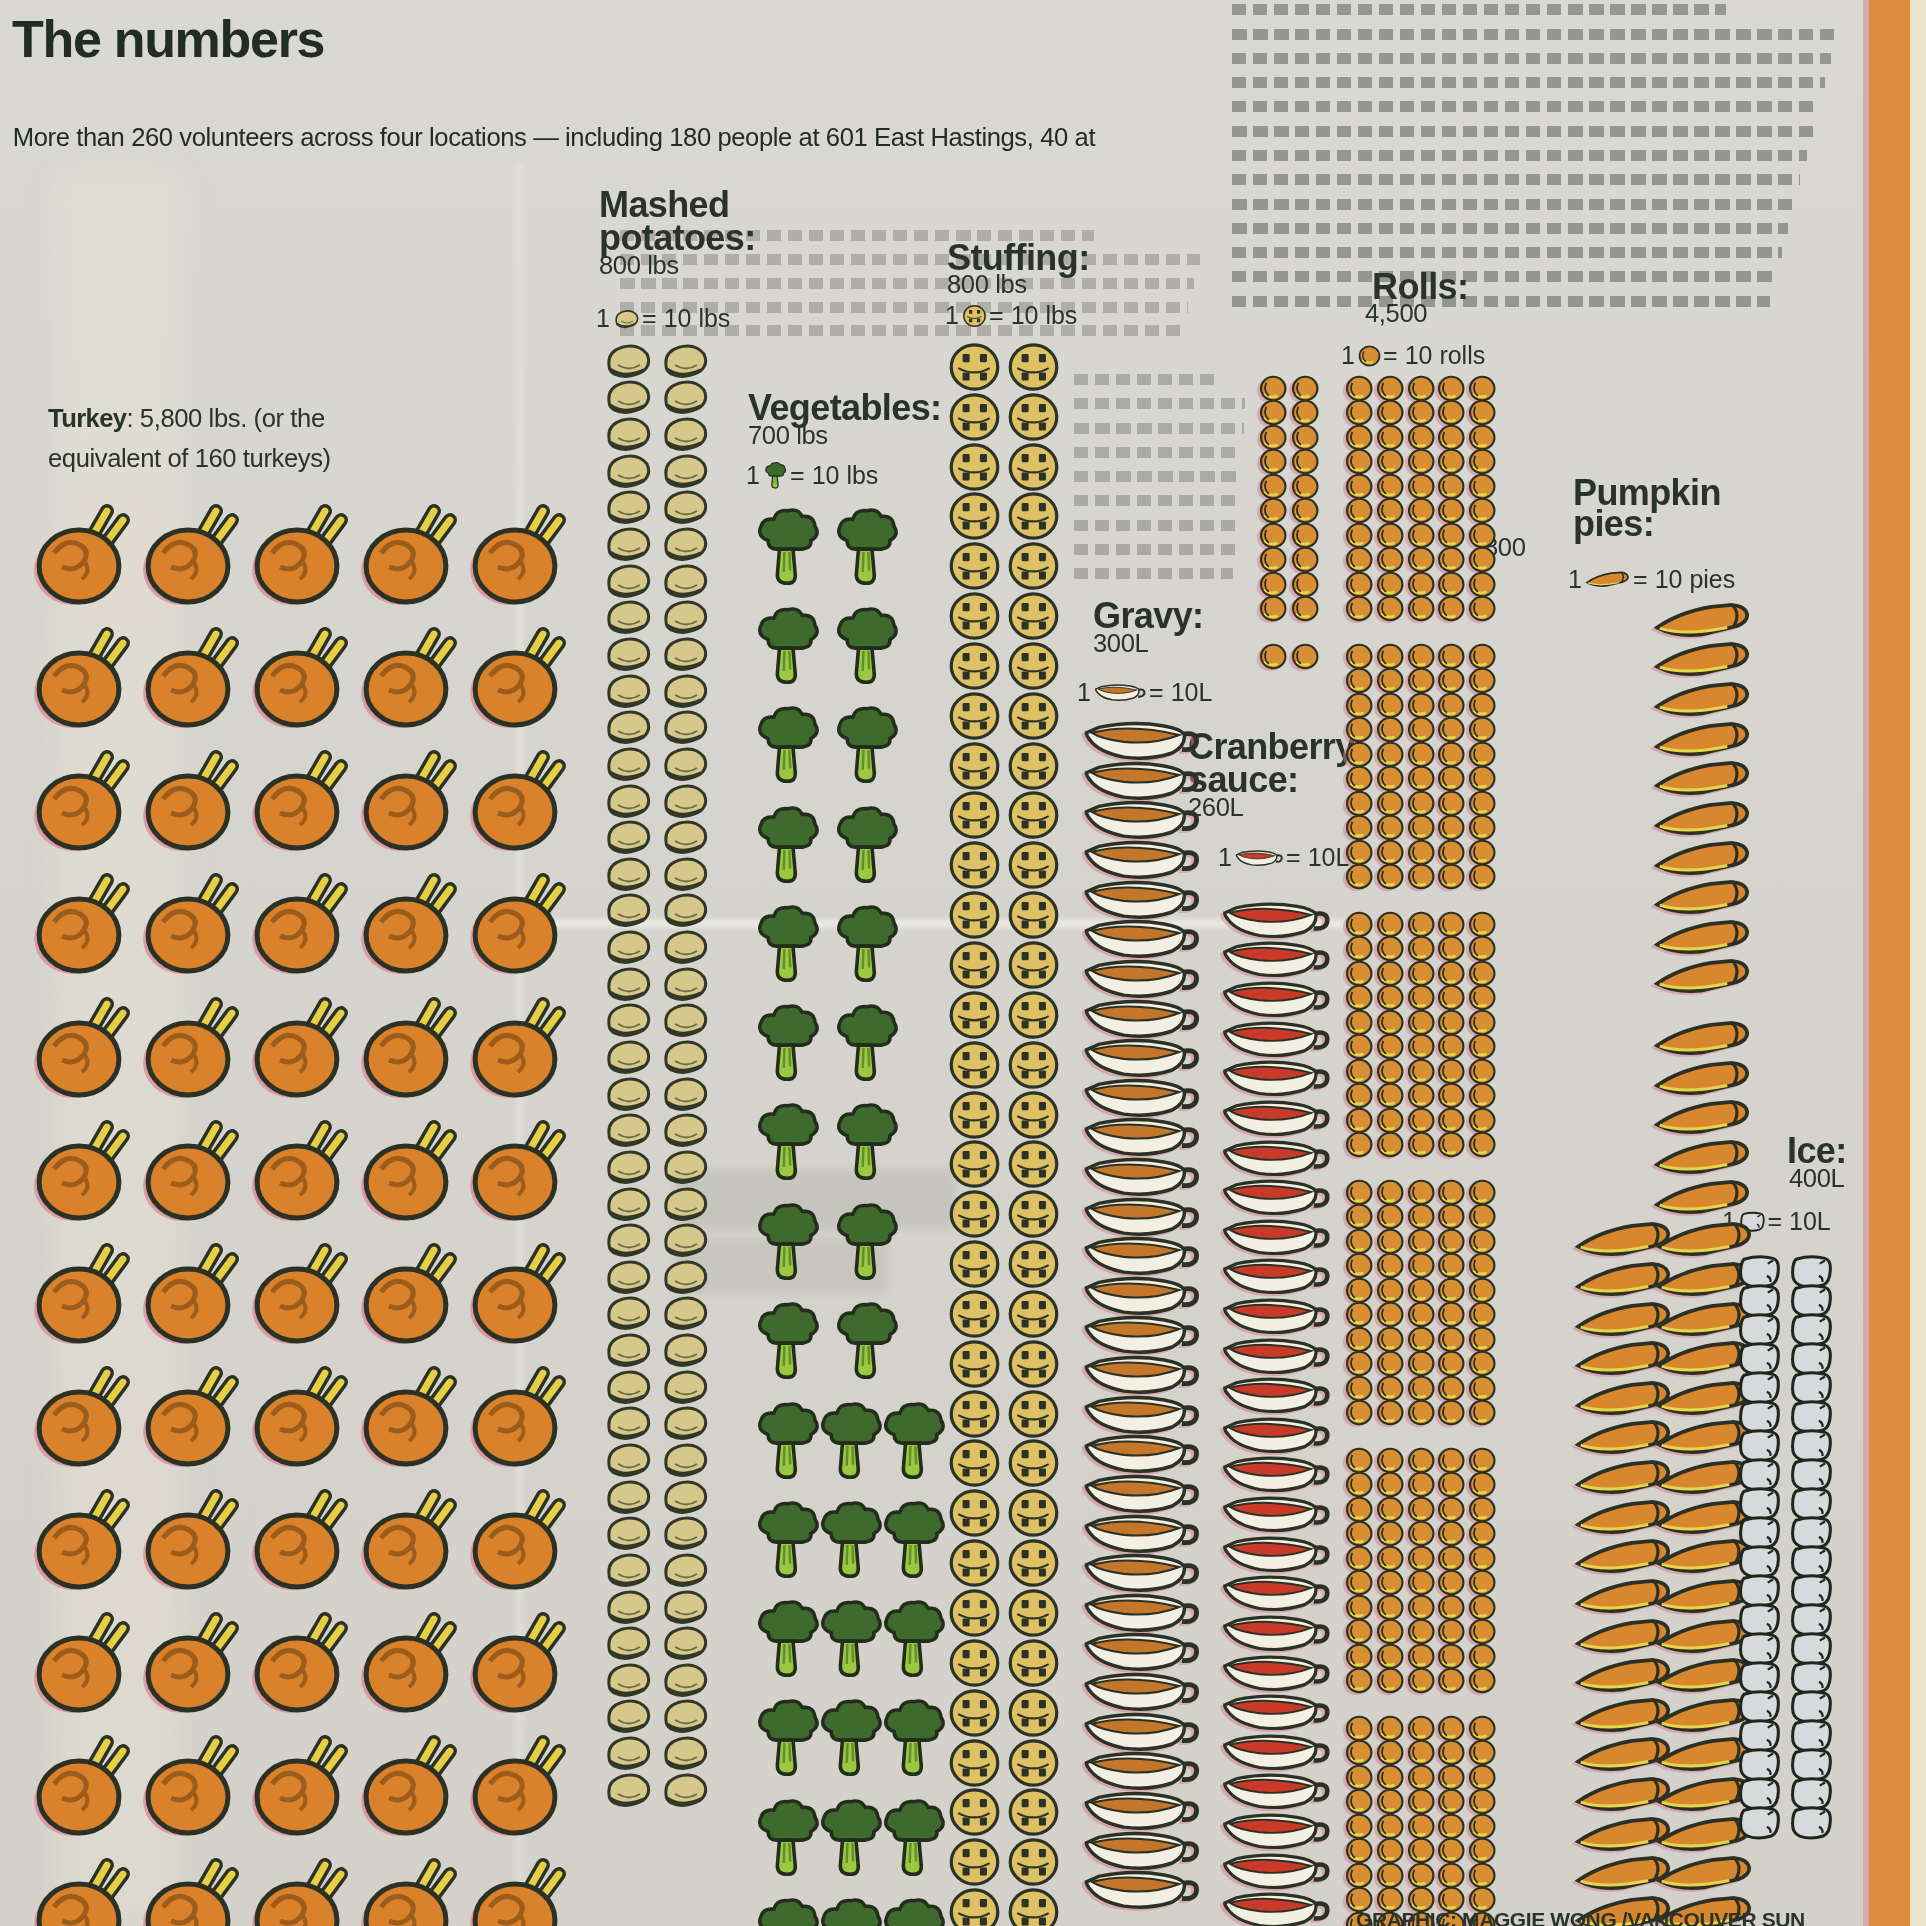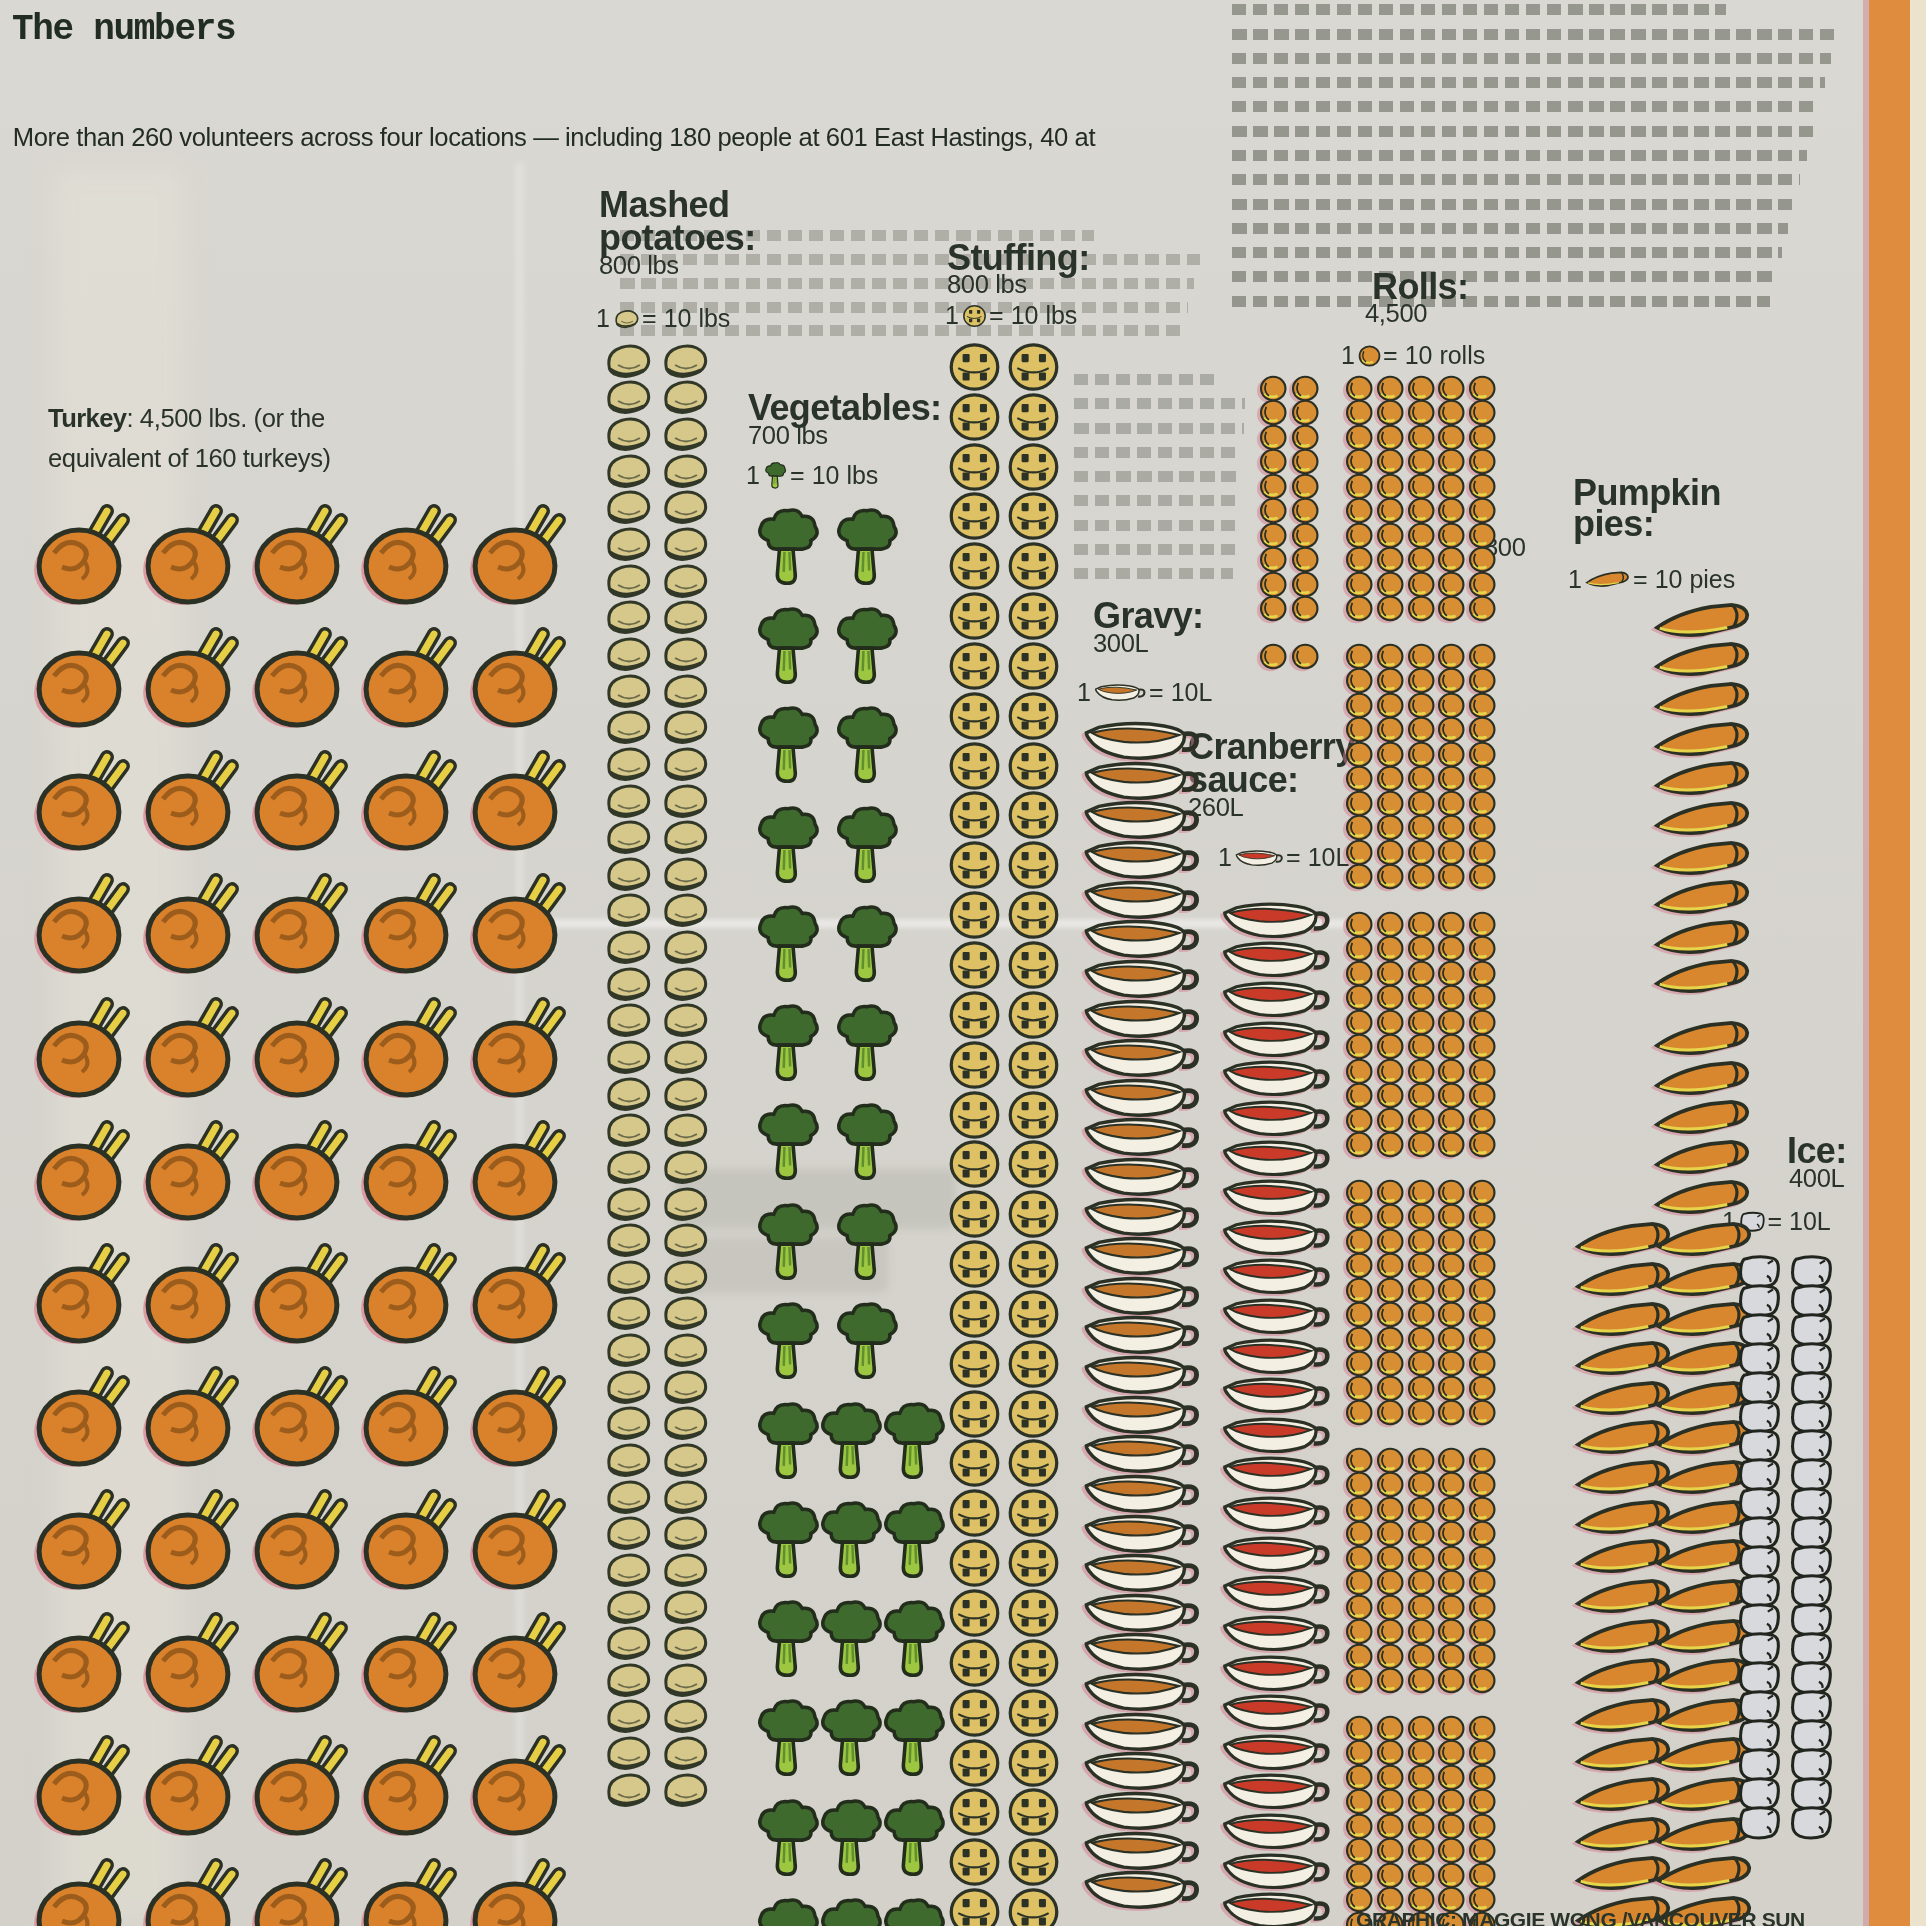--- a/index.html
+++ b/index.html
@@ -2,21 +2,21 @@
 <html style="font-size:6.8px"><head>
 <meta charset="utf-8">
 <style>
   html,body{margin:0;padding:0;background:#b8b6b0;}
   #page{
     position:relative;width:1926px;height:1926px;overflow:hidden;
     background:linear-gradient(180deg,#dad8d2 0%,#d6d4ce 40%,#d3d1ca 100%);
     font-family:"Liberation Sans", sans-serif;color:#2a342b;
   }
   .abs{position:absolute;}
-  #title{font-size:36px;font-weight:700;letter-spacing:-1.3px;color:#212c23;font-family:Liberation Mono, monospace;}
+  #title{font-size:52px;font-weight:700;letter-spacing:-1.3px;color:#212c23;}
   .intro{font-size:25.6px;line-height:50px;color:#222c24;letter-spacing:-0.4px;white-space:nowrap;}
   .b{font-size:36px;font-weight:700;letter-spacing:-0.6px;white-space:nowrap;color:#29332a;}
   .r{font-size:25.6px;font-weight:400;letter-spacing:-0.4px;white-space:nowrap;color:#29332a;}
   .legend{display:flex;align-items:center;gap:2.6px;font-size:25px;font-weight:400;color:#29332a;white-space:nowrap;}
   .legend svg{flex:0 0 auto;}
   #credit{font-size:21px;font-weight:700;letter-spacing:-0.4px;color:#2a342b;white-space:nowrap;}
   .picto{position:absolute;overflow:visible;}
   .sh{filter:drop-shadow(-2.1px 2.1px 0 rgba(214,125,145,.5));}
   .gline{position:absolute;height:11px;filter:blur(0.6px);
     background:repeating-linear-gradient(90deg, rgba(68,74,64,1) 0 14.5px, rgba(68,74,64,0) 14.5px 21px);}
@@ -119,21 +119,21 @@
       <div class="soft" style="left: 55px; top: 170px; width: 128px; height: 1756px; background: rgba(238, 231, 219, 0.35); filter: blur(12.8px); border-radius: 0px;"></div>
     </div>
 
   <div id="stripe-pink" style="left:1863px"></div>
   <div id="stripe" style="left:1869px"></div>
   <div id="stripe-margin" style="width:15.8px"></div>
 
   <div id="title" class="abs" style="left:12px;top:8.5px">The numbers</div>
   <div class="abs intro" style="left:12.8px;top:112px">More than 260 volunteers across four locations — including 180 people at 601 East Hastings, 40 at</div>
 
-  <div class="abs r" style="left:48px;top:404px"><span class="b" style="font-size:25.6px">Turkey</span><span>: 4,500 lbs. (or the</span></div>
+  <div class="abs r" style="left:48px;top:404px"><span class="b" style="font-size:25.6px">Turkey</span><span>: 5,800 lbs. (or the</span></div>
   <div class="abs r" style="left:48px;top:444px">equivalent of 160 turkeys)</div>
 
   <div class="abs b" style="left:599px;top:184px">Mashed</div>
   <div class="abs b" style="left:599px;top:217px">potatoes:</div>
   <div class="abs r" style="left:599px;top:251px">800 lbs</div>
   <div class="abs legend" style="left:596px;top:304px">
     <span>1</span>
     <svg width="27" height="22" viewBox="0 0 64 51">
         <use href="#i-potato"></use>
       </svg>

